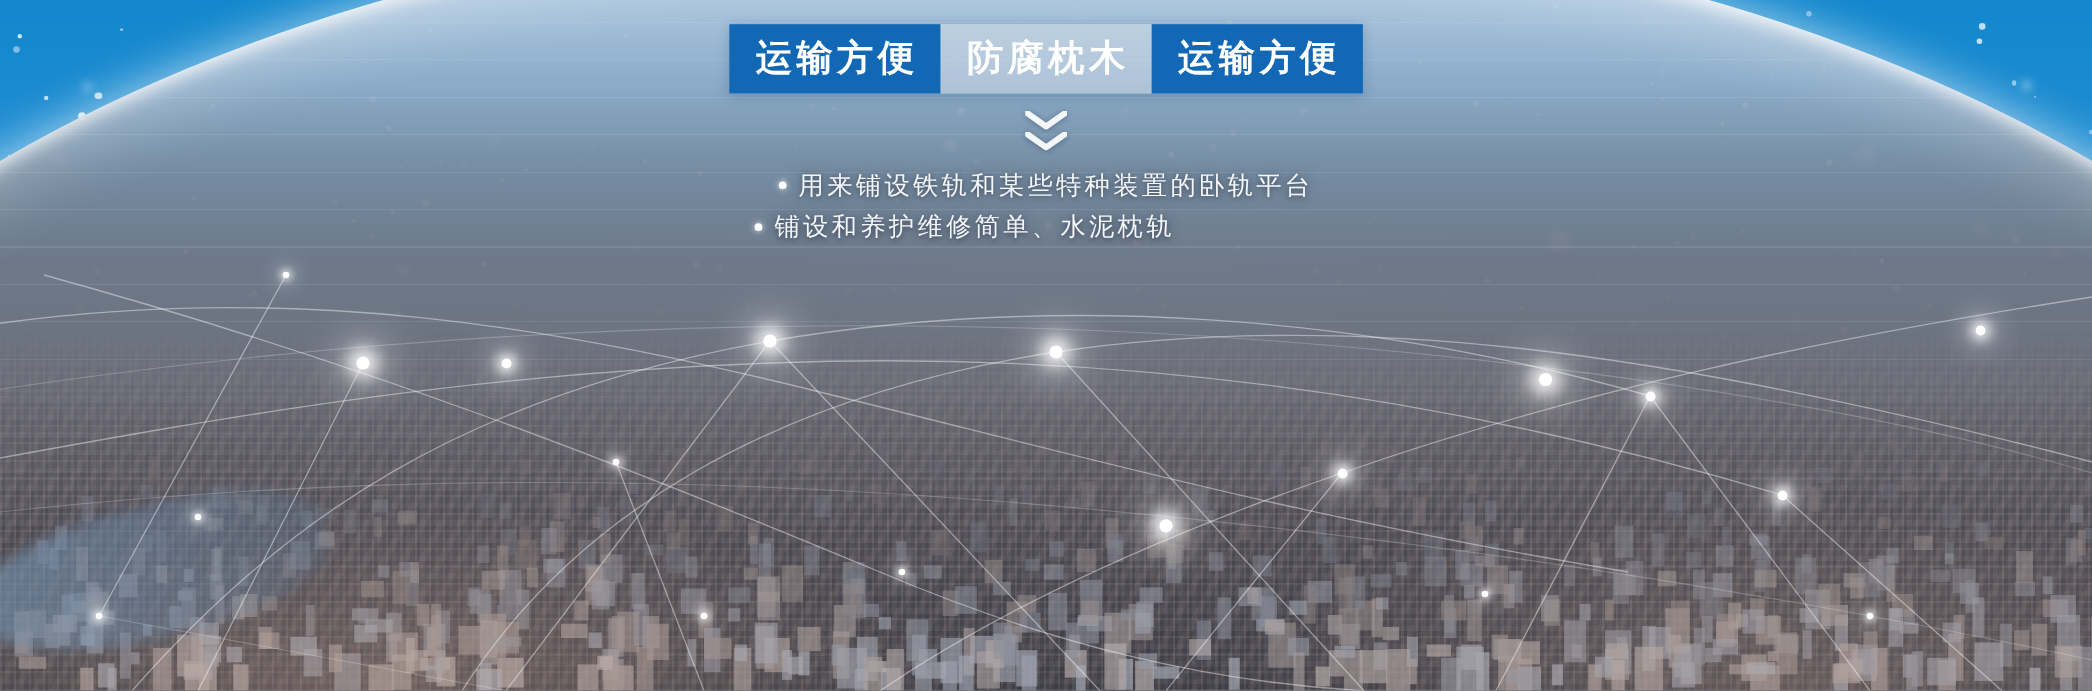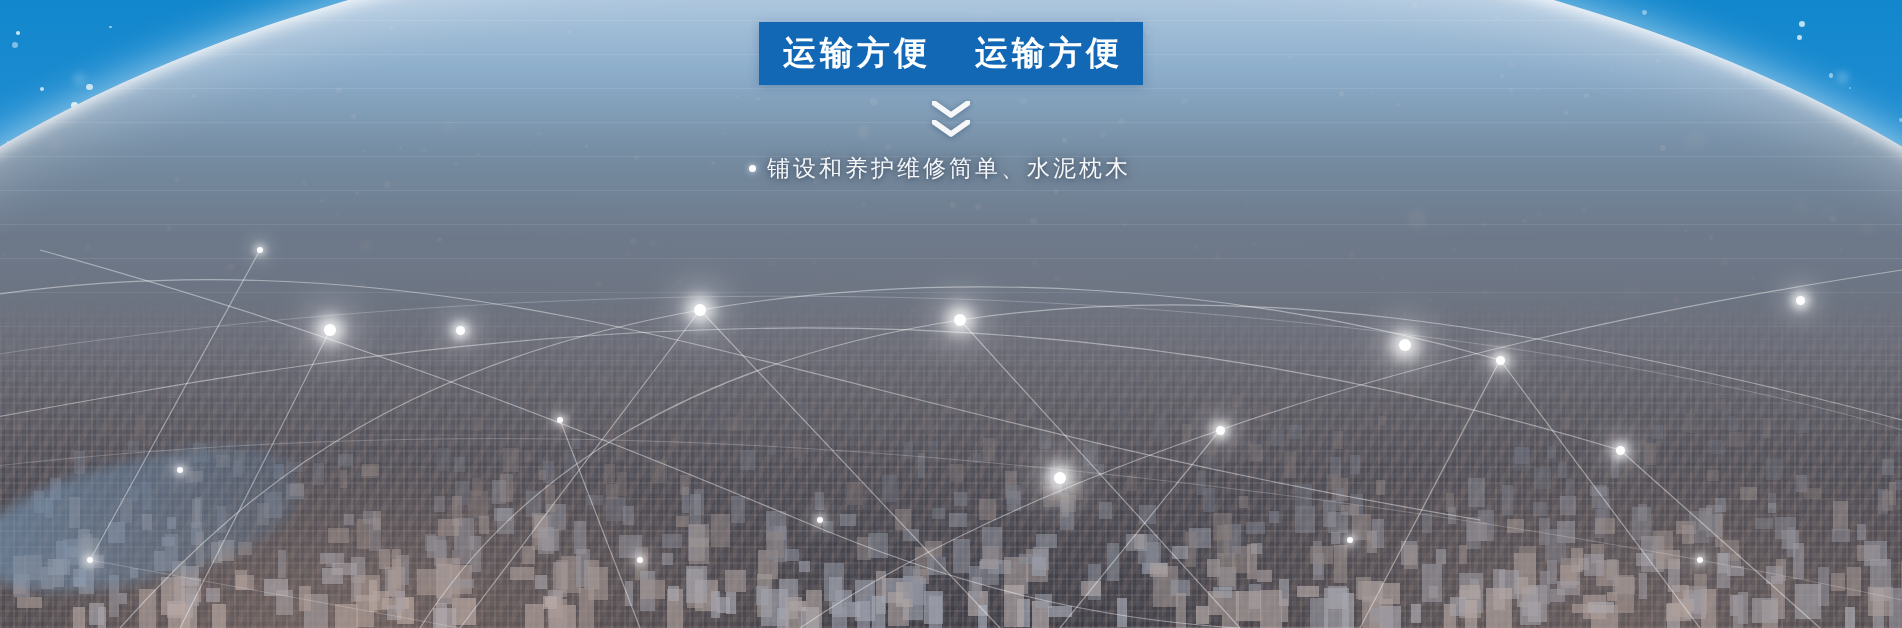--- a/index.html
+++ b/index.html
@@ -1254,33 +1254,38 @@
       <b class="lg" style="left:330px; top:330px;"></b>
       <b class="sm" style="left:1700px; top:560px;"></b>
     </div>
   </div>
 
   <div class="content">
 
 
     <div class="tags">
       <div class="tag solid">运输方便</div>
+      <div class="tag ghost">防腐枕木</div>
       <div class="tag solid">运输方便</div>
     </div>
 
     <div class="chev">
       <svg width="38" height="17" viewBox="0 0 38 17" aria-hidden="true">
         <path d="M2 2 L19 14 L36 2" fill="none" stroke="#ffffff" stroke-width="5.5" stroke-linecap="round" stroke-linejoin="round"></path>
       </svg>
       <svg width="38" height="17" viewBox="0 0 38 17" aria-hidden="true">
         <path d="M2 2 L19 14 L36 2" fill="none" stroke="#ffffff" stroke-width="5.5" stroke-linecap="round" stroke-linejoin="round"></path>
       </svg>
     </div>
 
     <div class="bullets">
+      <div class="bullet b1">
+        <span class="dot"></span>
+        <span>用来铺设铁轨和某些特种装置的卧轨平台</span>
+      </div>
       <div class="bullet b2">
         <span class="dot"></span>
-        <span>铺设和养护维修简单、水泥枕木</span>
+        <span>铺设和养护维修简单、水泥枕轨</span>
       </div>
     </div>
 
   </div>
 </div>
 
 </body></html>

